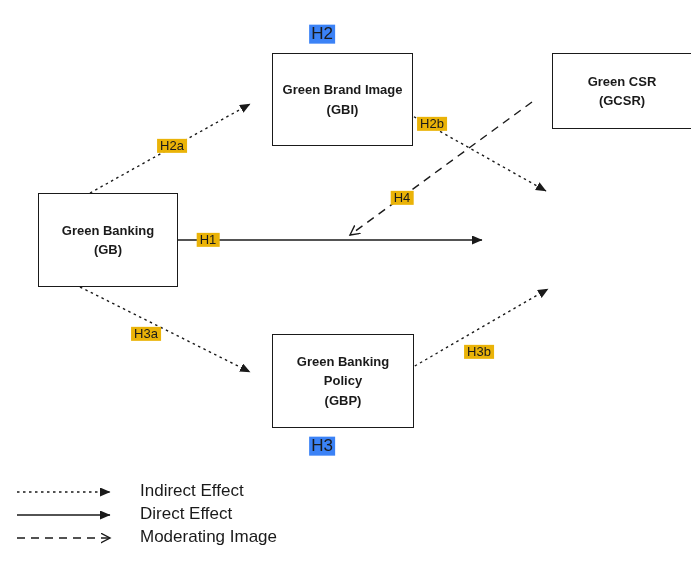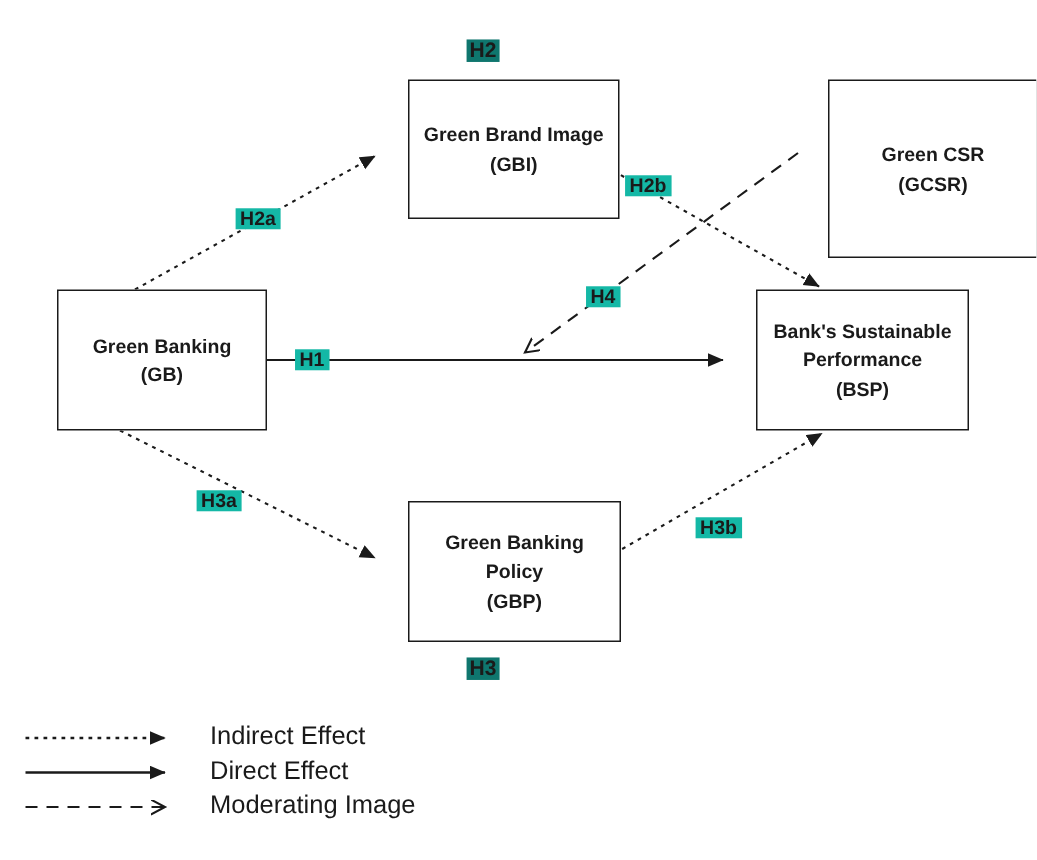--- a/index.html
+++ b/index.html
@@ -35,34 +35,34 @@
     font-weight: bold;
     color: #1a1a1a;
     text-align: center;
     line-height: 1.5;
     white-space: pre-line;
   }
   .hyp-label {
     position: absolute;
     transform: translate(-50%, -50%);
     font-size: 13px;
-    font-weight: bold;
+    font-weight: normal;
     color: #1a1a1a;
-    background: #14b8a6;
+    background: #eab308;
     padding: 0 3px;
     line-height: 1.1;
     white-space: nowrap;
   }
   .section-label {
     position: absolute;
     transform: translate(-50%, -50%);
-    font-size: 14px;
-    font-weight: bold;
+    font-size: 17px;
+    font-weight: normal;
     color: #1a1a1a;
-    background: #0f766e;
+    background: #3b82f6;
     padding: 0 2px;
     line-height: 1.1;
     white-space: nowrap;
   }
   .legend {
     position: absolute;
     left: 14px;
     top: 480px;
   }
   .legend-row {
@@ -112,30 +112,25 @@
   <div class="node" style="left:18px; top:193px; width:140px; height:94px;">
     <div class="node-text">Green Banking
 (GB)</div>
   </div>
 
   <div class="node" style="left:252px; top:53px; width:141px; height:93px;">
     <div class="node-text">Green Brand Image
 (GBI)</div>
   </div>
 
-  <div class="node" style="left:532px; top:53px; width:140px; height:119px;">
+  <div class="node" style="left:532px; top:53px; width:140px; height:76px;">
     <div class="node-text">Green CSR
 (GCSR)</div>
   </div>
 
-  <div class="node" style="left:484px; top:193px; width:142px; height:94px;">
-    <div class="node-text">Bank's Sustainable
-Performance
-(BSP)</div>
-  </div>
 
   <div class="node" style="left:252px; top:334px; width:142px; height:94px;">
     <div class="node-text">Green Banking
 Policy
 (GBP)</div>
   </div>
 
   <span class="section-label" style="left:322px; top:34px;">H2</span>
   <span class="section-label" style="left:322px; top:446px;text-align:right;">H3</span>
 

